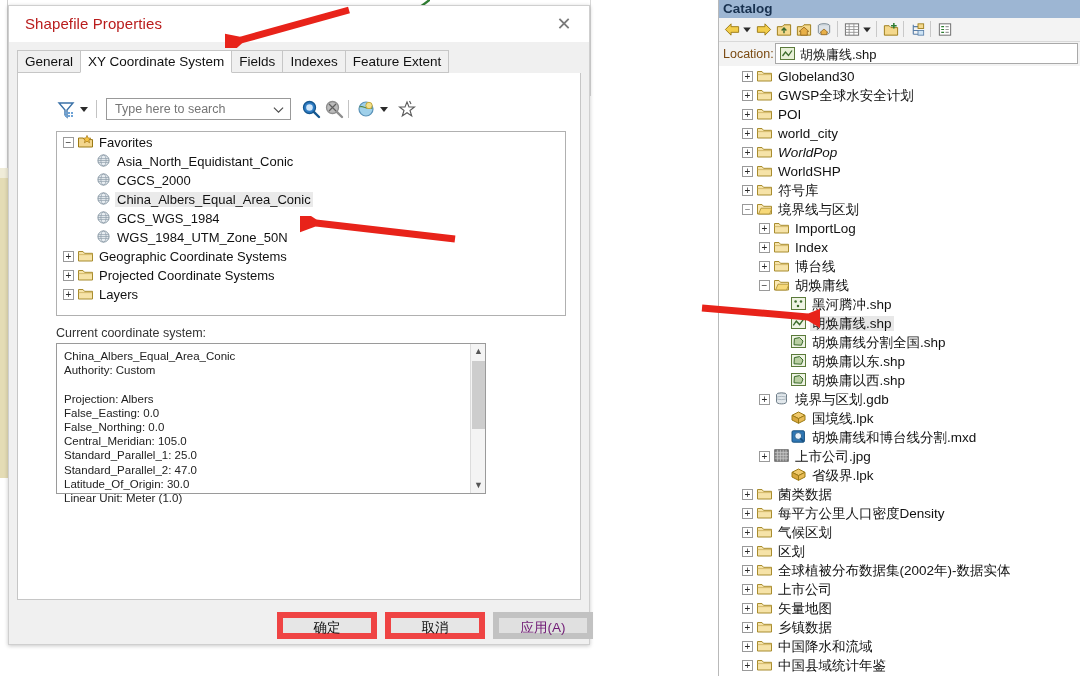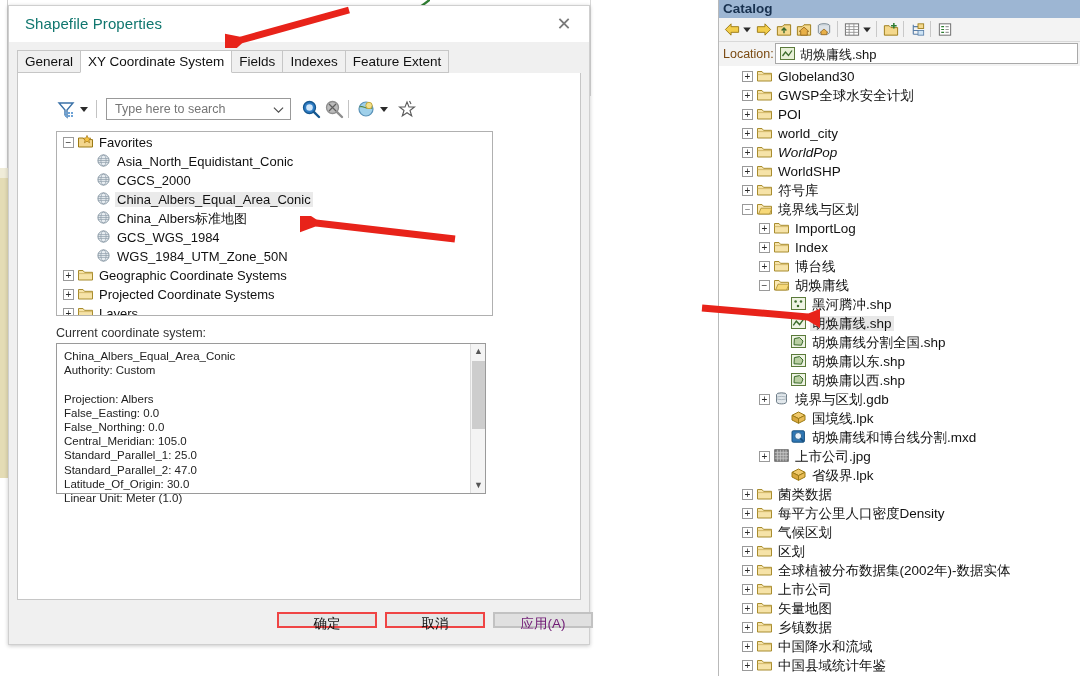--- a/index.html
+++ b/index.html
@@ -17,21 +17,21 @@
   .midline{position:absolute;left:590px;top:0px;width:1px;height:96px;background:#d8d8d8;}
   .greenline{position:absolute;left:404px;top:-6px;width:30px;height:22px;}
 
   
   #dialog{
     position:absolute;left:8px;top:5px;width:580px;height:638px;
     background:#f0f0f0;border:1px solid #cfcfcf;
     box-shadow:0 1px 4px rgba(0,0,0,.22);
   }
   #dlg-title-bar{height:36px;position:relative;background:#ffffff;}
-  #dlg-title{position:absolute;left:16px;top:9px;font-size:15px;color:#0f766e;letter-spacing:.1px;}
+  #dlg-title{position:absolute;left:16px;top:9px;font-size:15px;color:#b91c1c;letter-spacing:.1px;}
   #dlg-close{position:absolute;right:10px;top:5px;width:30px;height:26px;color:#7a7a7a;font-size:18px;
       line-height:26px;text-align:center;cursor:pointer;}
 
   
   #tabstrip{position:absolute;left:8px;top:44px;width:564px;height:24px;}
   #tabstrip .tab{
     position:relative;float:left;height:23px;line-height:22px;padding:0 7px;
     font-size:13.5px;color:#111;background:#f0f0f0;border:1px solid #c6c6c6;
     border-bottom:1px solid #c6c6c6;margin-right:-1px;cursor:pointer;box-sizing:border-box;
   }
@@ -55,21 +55,21 @@
      color:#8a8a8a;font-family:inherit;background:transparent;}
   #search-dd{position:absolute;right:6px;top:5px;width:11px;height:11px;cursor:pointer;}
   #btn-find{position:absolute;left:245px;top:1px;width:20px;height:20px;cursor:pointer;}
   #btn-clear{position:absolute;left:268px;top:1px;width:20px;height:20px;cursor:pointer;}
   #sep2{position:absolute;left:292px;top:2px;width:1px;height:18px;background:#c3c3c3;}
   #btn-globe{position:absolute;left:300px;top:1px;width:20px;height:20px;cursor:pointer;}
   #globe-caret{position:absolute;left:324px;top:9px;cursor:pointer;}
   #btn-star{position:absolute;left:342px;top:2px;width:18px;height:18px;cursor:pointer;}
 
   
-  #tree{position:absolute;left:38px;top:58px;width:437px;height:185px;border:1px solid #b0b0b0;
+  #tree{position:absolute;left:38px;top:58px;width:510px;height:185px;border:1px solid #b0b0b0;
       background:#fff;box-sizing:border-box;overflow:hidden;}
   .trow{height:19px;line-height:19px;white-space:nowrap;font-size:13px;color:#111;cursor:default;}
   .trow.sel .lbl{background:#eaeaea;}
   .expander{display:inline-block;width:11px;height:11px;border:1px solid #9a9a9a;background:#fff;
       text-align:center;line-height:9px;font-size:10px;color:#2b2b2b;margin-right:4px;vertical-align:middle;
       box-sizing:border-box;cursor:pointer;}
   .spacer{display:inline-block;width:15px;}
   .ico{display:inline-block;width:15px;height:13px;vertical-align:middle;margin-right:4px;position:relative;top:-1px;}
   .lbl{vertical-align:middle;padding:0 2px;}
 
@@ -78,21 +78,21 @@
   #ccs-box{position:absolute;left:38px;top:270px;width:430px;height:151px;border:1px solid #9a9a9a;
      background:#fff;box-sizing:border-box;}
   #ccs-text{position:absolute;left:7px;top:5px;width:390px;font-size:11.5px;line-height:14.2px;color:#222;
      white-space:pre-wrap;}
   #ccs-scroll{position:absolute;right:0;top:0;width:15px;height:149px;background:#f4f4f4;
      border-left:1px solid #dcdcdc;box-sizing:border-box;}
   .sb-arrow{width:15px;height:15px;text-align:center;line-height:15px;font-size:9px;color:#555;cursor:pointer;}
   #sb-thumb{position:absolute;left:1px;top:17px;width:13px;height:68px;background:#cdcdcd;cursor:pointer;}
 
   
-  .dlgbtn{position:absolute;top:606px;height:16px;width:100px;border:2px solid #ef4444;
+  .dlgbtn{position:absolute;top:606px;height:27px;width:100px;border:6px solid #ef4444;
      background:#e6e6e6;font-size:13.5px;font-family:inherit;color:#111;cursor:pointer;}
   .dlgbtn.disabled{color:#701a75;background:#e0e0e0;border-color:#c2c2c2;cursor:default;}
   #btn-ok{left:268px;}
   #btn-cancel{left:376px;}
   #btn-apply{left:484px;}
 
   
   #catalog{position:absolute;left:718px;top:0px;width:362px;height:676px;background:#ffffff;
       border-left:1px solid #b9b9b9;box-sizing:border-box;}
   #cat-title{height:18px;background:#9db6d3;position:relative;}
@@ -205,25 +205,20 @@
           </svg><span class="lbl">CGCS_2000</span></div>
         <div class="trow sel" style="padding-left: 24px;"><span class="spacer"></span><svg viewBox="0 0 15 13" class="ico">
             <circle cx="7.5" cy="6.5" r="5.6" fill="#e9eef2" stroke="#8a9aa6"></circle>
             <ellipse cx="7.5" cy="6.5" rx="2.6" ry="5.6" fill="none" stroke="#8a9aa6" stroke-width=".7"></ellipse>
             <path d="M2,4.6 H13 M2,8.4 H13 M1.9,6.5 H13.1" stroke="#8a9aa6" stroke-width=".7"></path>
           </svg><span class="lbl">China_Albers_Equal_Area_Conic</span></div>
         <div class="trow" style="padding-left: 24px;"><span class="spacer"></span><svg viewBox="0 0 15 13" class="ico">
             <circle cx="7.5" cy="6.5" r="5.6" fill="#e9eef2" stroke="#8a9aa6"></circle>
             <ellipse cx="7.5" cy="6.5" rx="2.6" ry="5.6" fill="none" stroke="#8a9aa6" stroke-width=".7"></ellipse>
             <path d="M2,4.6 H13 M2,8.4 H13 M1.9,6.5 H13.1" stroke="#8a9aa6" stroke-width=".7"></path>
-          </svg><span class="lbl">China_Albers标准地图</span></div>
-        <div class="trow" style="padding-left: 24px;"><span class="spacer"></span><svg viewBox="0 0 15 13" class="ico">
-            <circle cx="7.5" cy="6.5" r="5.6" fill="#e9eef2" stroke="#8a9aa6"></circle>
-            <ellipse cx="7.5" cy="6.5" rx="2.6" ry="5.6" fill="none" stroke="#8a9aa6" stroke-width=".7"></ellipse>
-            <path d="M2,4.6 H13 M2,8.4 H13 M1.9,6.5 H13.1" stroke="#8a9aa6" stroke-width=".7"></path>
           </svg><span class="lbl">GCS_WGS_1984</span></div>
         <div class="trow" style="padding-left: 24px;"><span class="spacer"></span><svg viewBox="0 0 15 13" class="ico">
             <circle cx="7.5" cy="6.5" r="5.6" fill="#e9eef2" stroke="#8a9aa6"></circle>
             <ellipse cx="7.5" cy="6.5" rx="2.6" ry="5.6" fill="none" stroke="#8a9aa6" stroke-width=".7"></ellipse>
             <path d="M2,4.6 H13 M2,8.4 H13 M1.9,6.5 H13.1" stroke="#8a9aa6" stroke-width=".7"></path>
           </svg><span class="lbl">WGS_1984_UTM_Zone_50N</span></div>
         <div class="trow" style="padding-left: 6px;"><span class="expander">+</span><svg viewBox="0 0 15 13" class="ico">
             <path d="M0.5,12 L0.5,2.5 L5,2.5 L6.5,4.3 L14.5,4.3 L14.5,12 Z" fill="#f6e3a8" stroke="#a88c2e"></path>
             <path d="M0.5,5.6 L14.5,5.6" stroke="#c9ab54" stroke-width=".7"></path>
           </svg><span class="lbl">Geographic Coordinate Systems</span></div>

